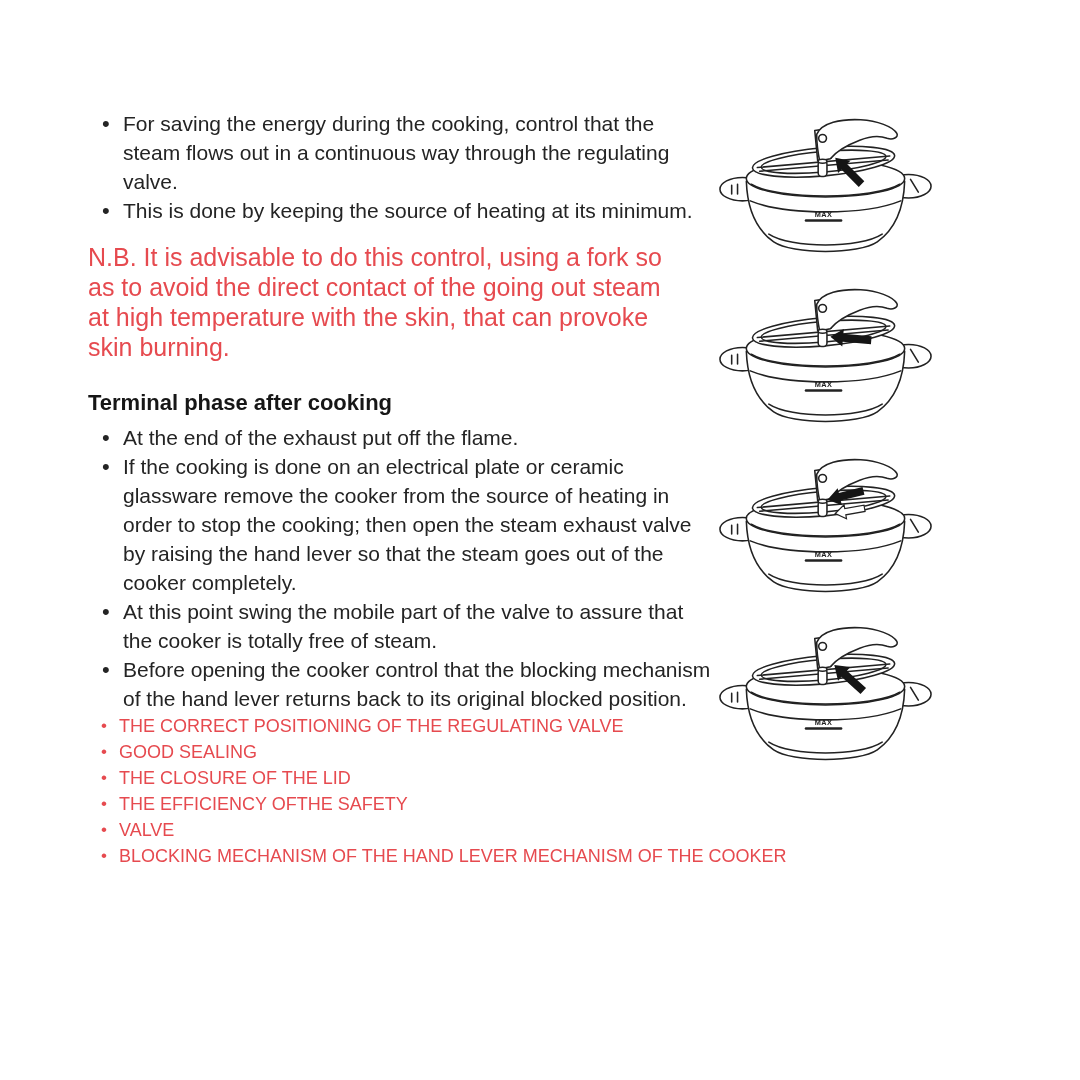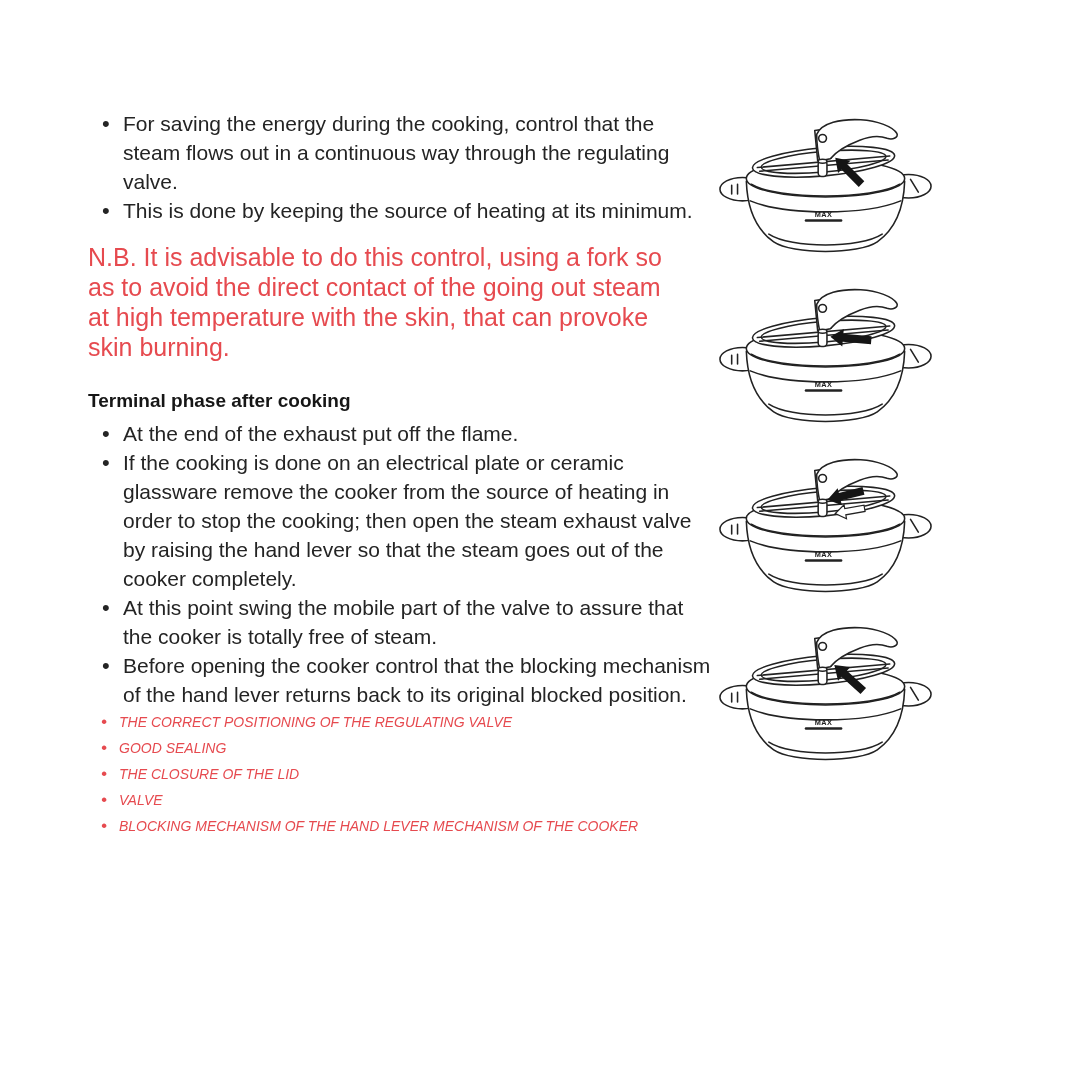--- a/index.html
+++ b/index.html
@@ -41,40 +41,39 @@
 
   .nb-note {
     color: var(--red);
     font-size: 25px;
     line-height: 30px;
     margin: 17px 0 0 0;
     max-width: 592px;
   }
 
   .terminal-heading {
-    font-size: 19px;
+    font-size: 22px;
     font-weight: bold;
     color: #161616;
     margin: 28px 0 7px 0;
   }
 
   .red-heading {
     color: var(--red);
     font-weight: bold;
     font-size: 18px;
     line-height: 22px;
     margin: 19px 0 7px 0;
   }
   .red-list li {
     position: relative;
     padding-left: 31px;
-    font-size: 14px;
+    font-size: 18px;
     line-height: 26px;
     color: var(--red);
-    font-style: italic;
   }
   .red-list li::before {
     content: "\2022";
     position: absolute;
     left: 13px;
     top: 0;
     font-size: 17px;
   }
 
   .figure {
@@ -116,20 +115,21 @@
     <li>If the cooking is done on an electrical plate or ceramic glassware remove the cooker from the source of heating in order to stop the cooking; then open the steam exhaust valve by raising the hand lever so that the steam goes out of the cooker completely.</li>
     <li>At this point swing the mobile part of the valve to assure that the cooker is totally free of steam.</li>
     <li>Before opening the cooker control that the blocking mechanism of the hand lever returns back to its original blocked position.</li>
   </ul>
 
 
   <ul class="red-list">
     <li>THE CORRECT POSITIONING OF THE REGULATING VALVE</li>
     <li>GOOD SEALING</li>
     <li>THE CLOSURE OF THE LID</li>
+    <li>THE EFFICIENCY OFTHE SAFETY</li>
     <li>VALVE</li>
     <li>BLOCKING MECHANISM OF THE HAND LEVER MECHANISM OF THE COOKER</li>
   </ul>
 
 </div>
 
 <div class="figure" id="figure-1">
   <svg viewBox="0 0 220 160">
     <g stroke="#222" stroke-width="1.6" fill="none" stroke-linecap="round" stroke-linejoin="round">
       <ellipse cx="25" cy="74" rx="23" ry="12" fill="#fff"></ellipse>

